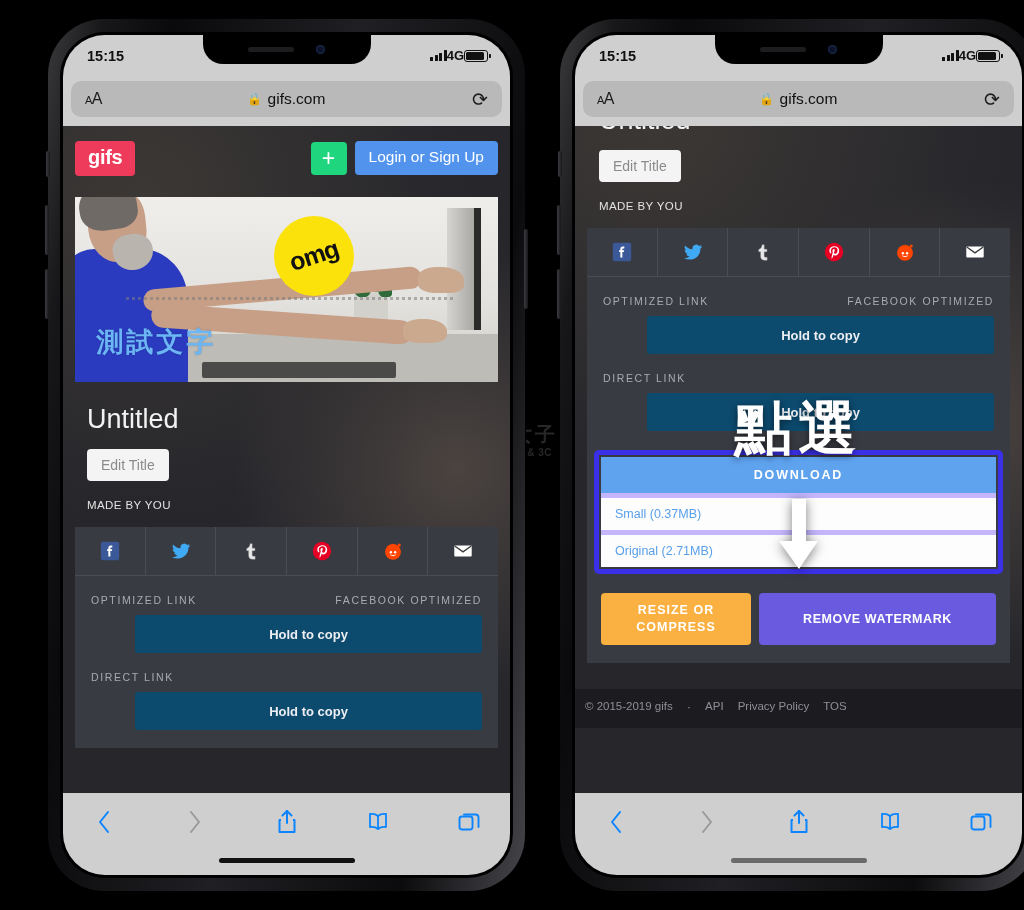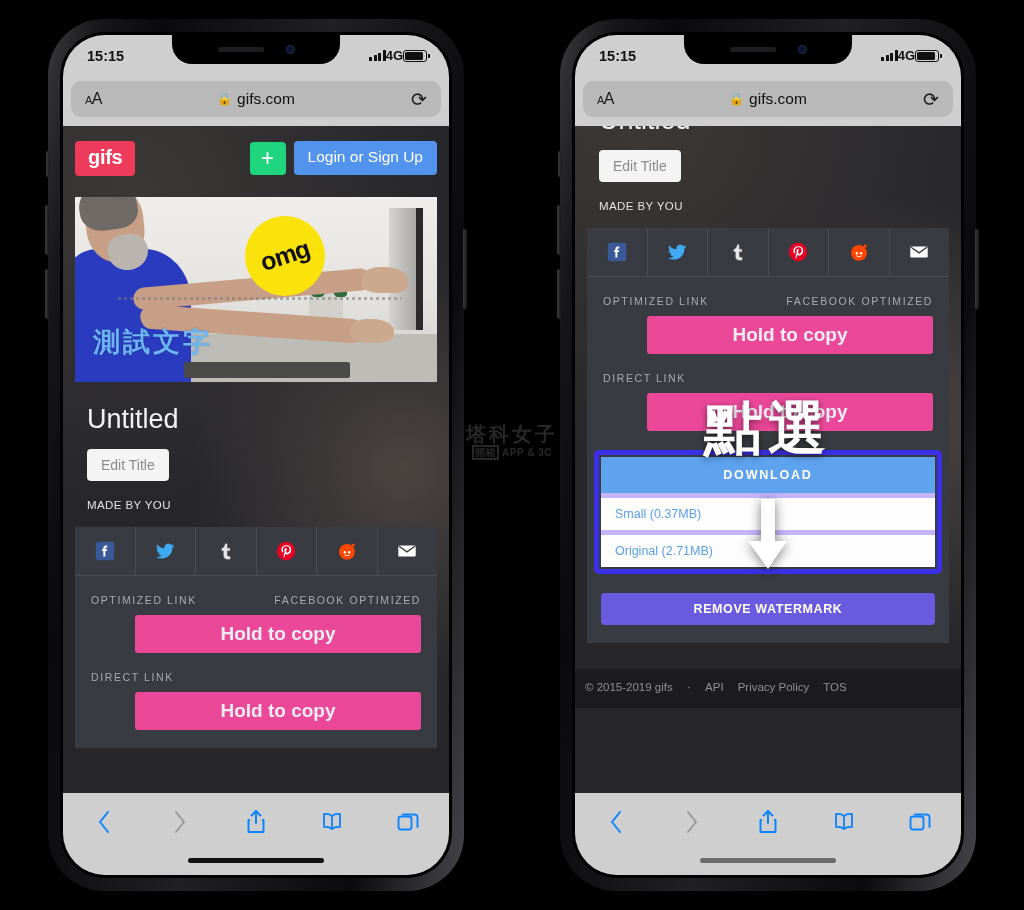--- a/index.html
+++ b/index.html
@@ -20,21 +20,21 @@
     line-height: 1;
     user-select: none;
   }
   .wm-top { font-size: 20px; letter-spacing: 3px; font-weight: bold; }
   .wm-bot { font-size: 10px; margin-top: 4px; font-weight: bold; letter-spacing: 0.5px; }
   .wm-box { border: 2px solid #272727; padding: 0 1px; margin-right: 3px; }
 
   
   .phone {
     position: absolute;
-    width: 416px; height: 872px;
+    width: 477px; height: 872px;
     border-radius: 56px;
     background: linear-gradient(100deg,#3a3a3c 0%,#17171a 9%,#0a0a0c 20%,#202024 50%,#0b0b0d 80%,#2f2f33 92%,#45454a 100%);
     box-shadow: 0 0 0 1px #000;
     padding: 13px 12px;
   }
   .phone.left  { left: 48px;  top: 19px; }
   .phone.right { left: 560px; top: 19px; }
 
   .bezel {
     width: 100%; height: 100%;
@@ -238,23 +238,23 @@
   .share-cell {
     flex:1; height:48px; display:flex; align-items:center; justify-content:center;
     border-right:1px solid #4b4d54;
   }
   .share-cell:last-child { border-right:none; }
   .ic { width:22px; height:22px; display:block; }
 
   .link-block { padding: 18px 16px 0; }
   .link-head { display:flex; justify-content:space-between; color:#aaabb0; font-size:10.5px; letter-spacing:1.6px; }
   .copy-box {
-    margin-top: 9px; height: 38px; background:#ec4899; border-radius:3px;
+    margin-top: 9px; height: 38px; background:#0c4a6e; border-radius:3px;
     display:flex; align-items:center; justify-content:center;
-    color:#eceef2; font-size:19px; font-weight:bold;margin-left:44px;
+    color:#eceef2; font-size:13px; font-weight:bold;margin-left:44px;
   }
   .spacer18 { height:18px; }
 
   .opt-row {
     display:flex; gap:14px; padding: 16px 16px 0; font-size:11.5px; letter-spacing:0.9px;
     font-weight:bold;
   }
   .opt-row .muted { color:#8c8d93; }
   .opt-row .link  { color:#3d8bf2; }
 
@@ -616,20 +616,24 @@
 
 
             <div class="dl-wrap">
               <div class="dl-highlight"></div>
               <div class="dl-head">DOWNLOAD</div>
               <div class="dl-item">Small (0.37MB)</div>
               <div class="dl-item">Original (2.71MB)</div>
             </div>
 
             <div class="action-row">
+              <div class="btn-orange">
+                <div>RESIZE OR</div>
+                <div>COMPRESS</div>
+              </div>
               <div class="btn-purple">REMOVE WATERMARK</div>
             </div>
             <div class="spacer18"></div>
           </div>
 
           <div class="footer">
             <span>© 2015-2019 gifs</span>
             <span class="dot">·</span>
             <span>API</span>
             <span>Privacy Policy</span>

